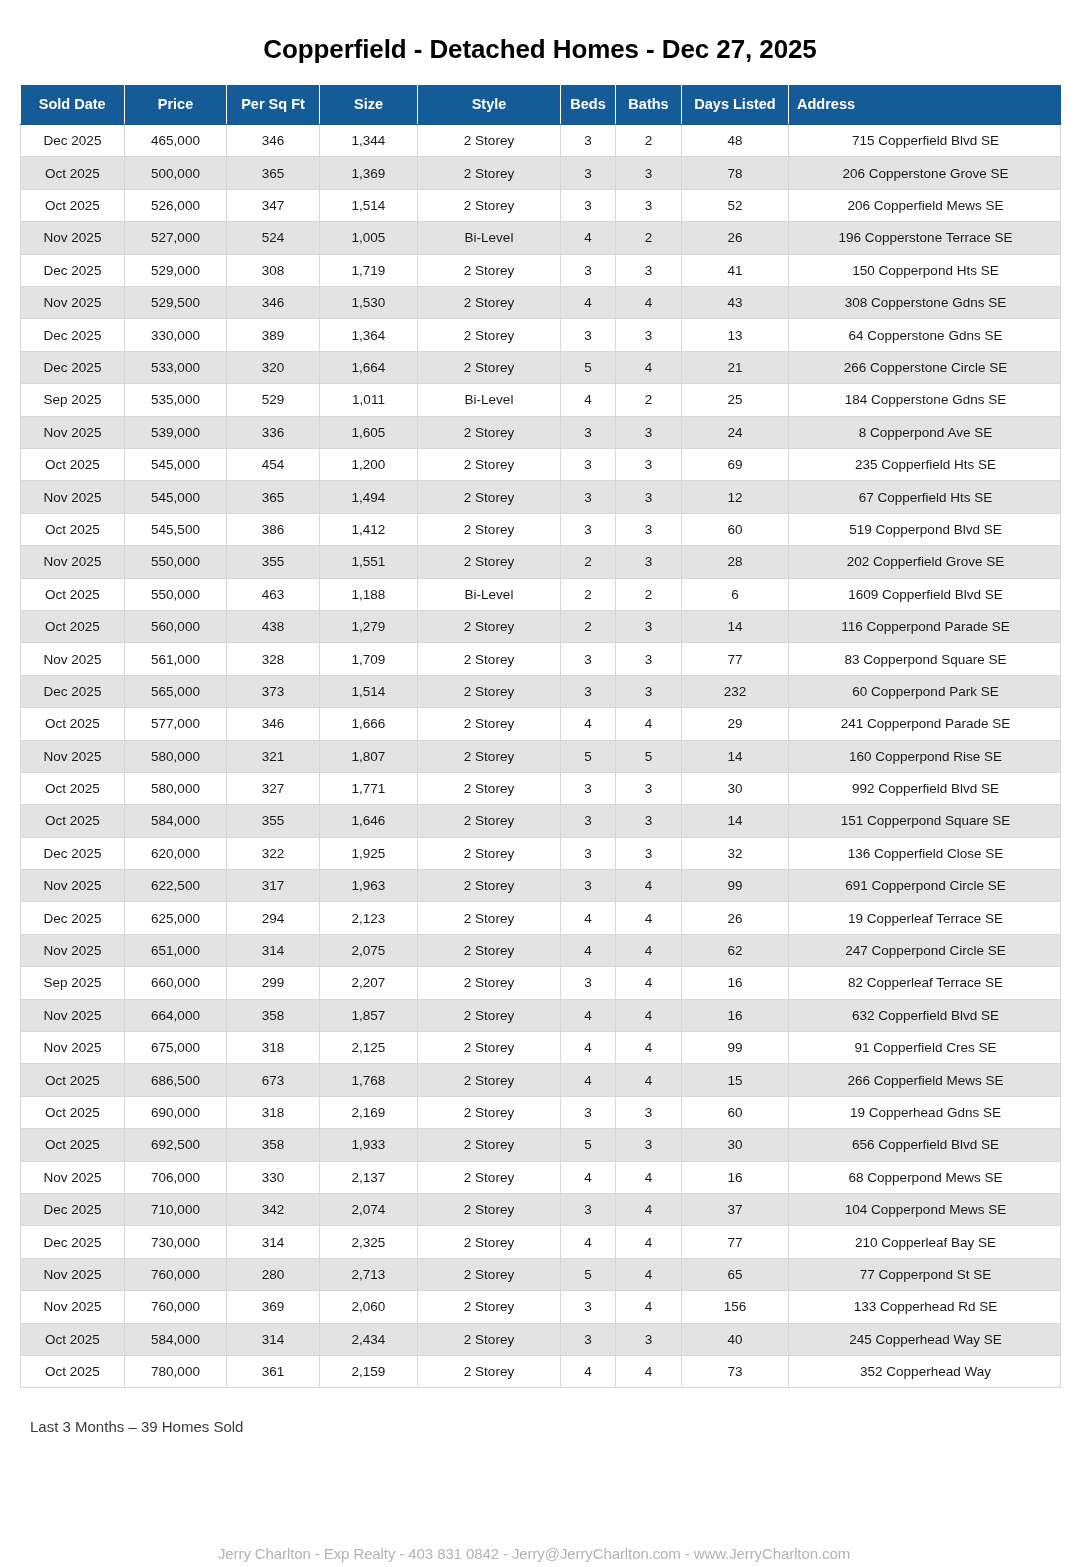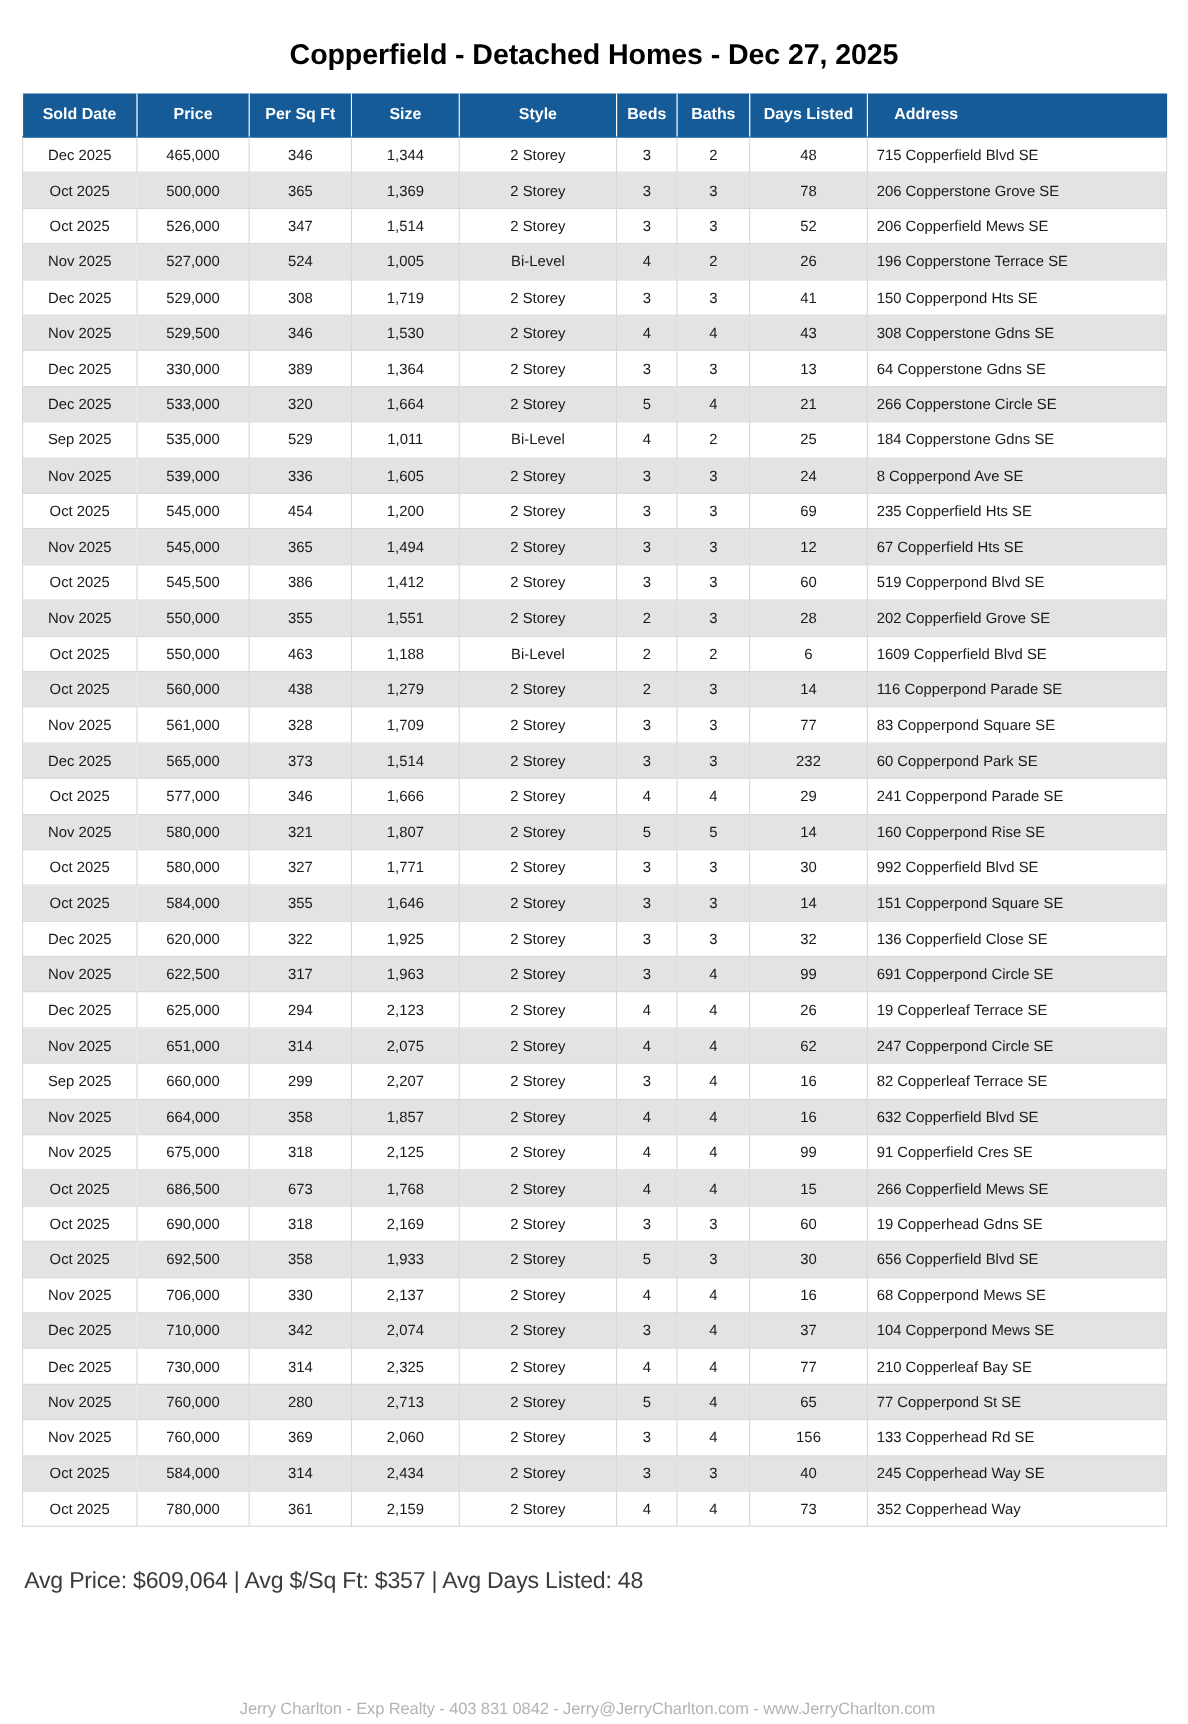--- a/index.html
+++ b/index.html
@@ -54,40 +54,40 @@
     padding: 0 6px;
     border-right: 1px solid #ffffff;
     border-bottom: 1px solid #155b98;
     text-align: center;
     white-space: nowrap;
     box-sizing: border-box;
   }
   table.sales thead th:last-child { border-right: none; }
   table.sales thead th.th-address {
     text-align: left;
-    padding-left: 24px;
+    padding-left: 8px;
   }
 
   table.sales tbody td {
     height: 32.4px;
     padding: 0 6px;
     border-right: 1px solid #d8d8d8;
     border-bottom: 1px solid #d8d8d8;
     text-align: center;
     white-space: nowrap;
     overflow: hidden;
     box-sizing: border-box;
     font-size: 13.5px;
   }
   table.sales tbody tr td:first-child {
     border-left: 1px solid #d8d8d8;
     margin-left: 11px;
   }
   table.sales tbody td.addr {
-    text-align: left;
+    text-align: center;
     padding-left: 8px;
   }
   table.sales tbody tr:nth-child(even) td {
     background: #e3e3e3;
   }
   table.sales tbody tr:nth-child(odd) td {
     background: #ffffff;
   }
 
   
@@ -588,18 +588,18 @@
             <td>2 Storey</td>
             <td>4</td>
             <td>4</td>
             <td>73</td>
             <td class="addr">352 Copperhead Way</td>
           </tr>
         </tbody>
     </table>
   </div>
 
-
-  <div class="summary-stats">Avg Price: $609,064 | Avg $/Sq Ft: $357 | Avg Days Listed: 48</div>
+  <div class="summary-count">Last 3 Months – 39 Homes Sold</div>
+
 
   <div class="footer">Jerry Charlton - Exp Realty - 403 831 0842 - Jerry@JerryCharlton.com - www.JerryCharlton.com</div>
 
 </div>
 
 </body></html>

